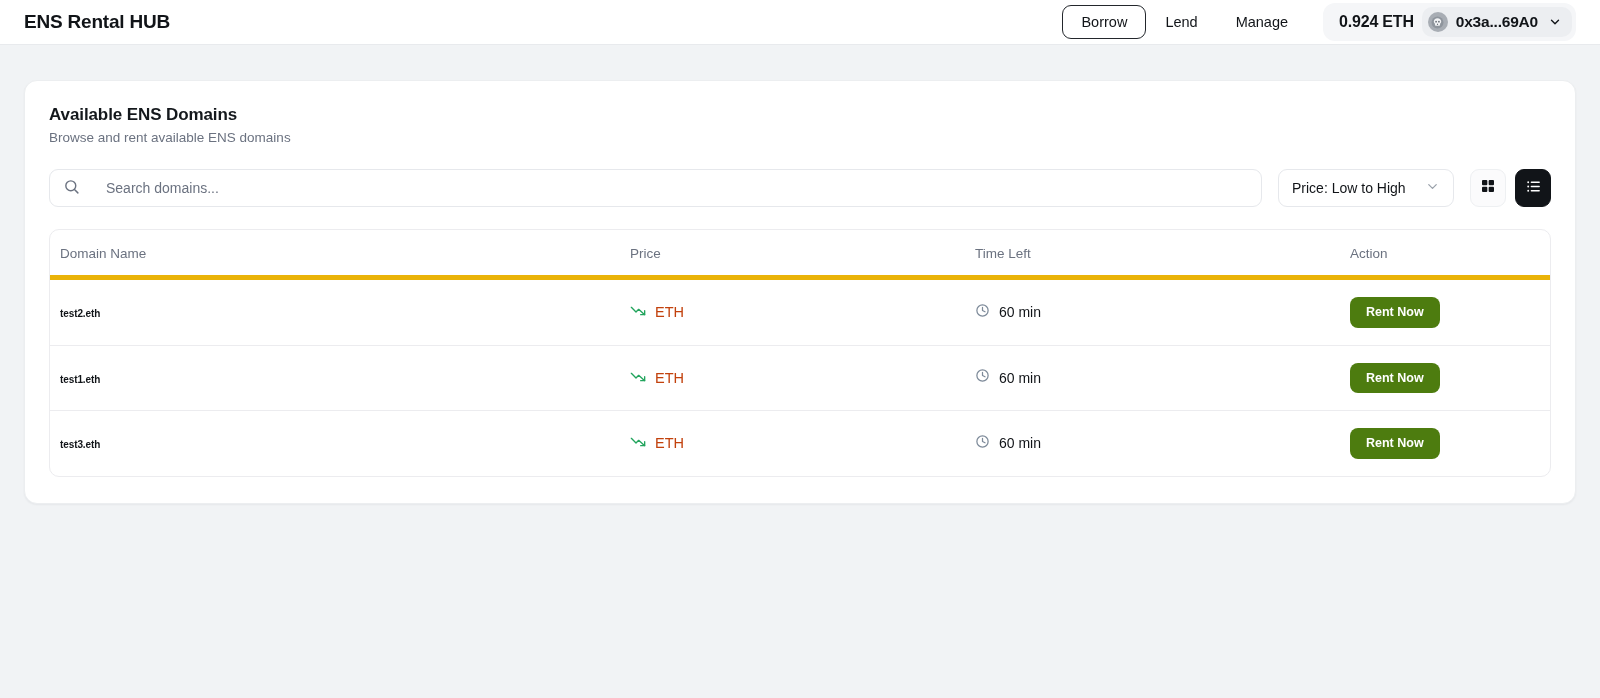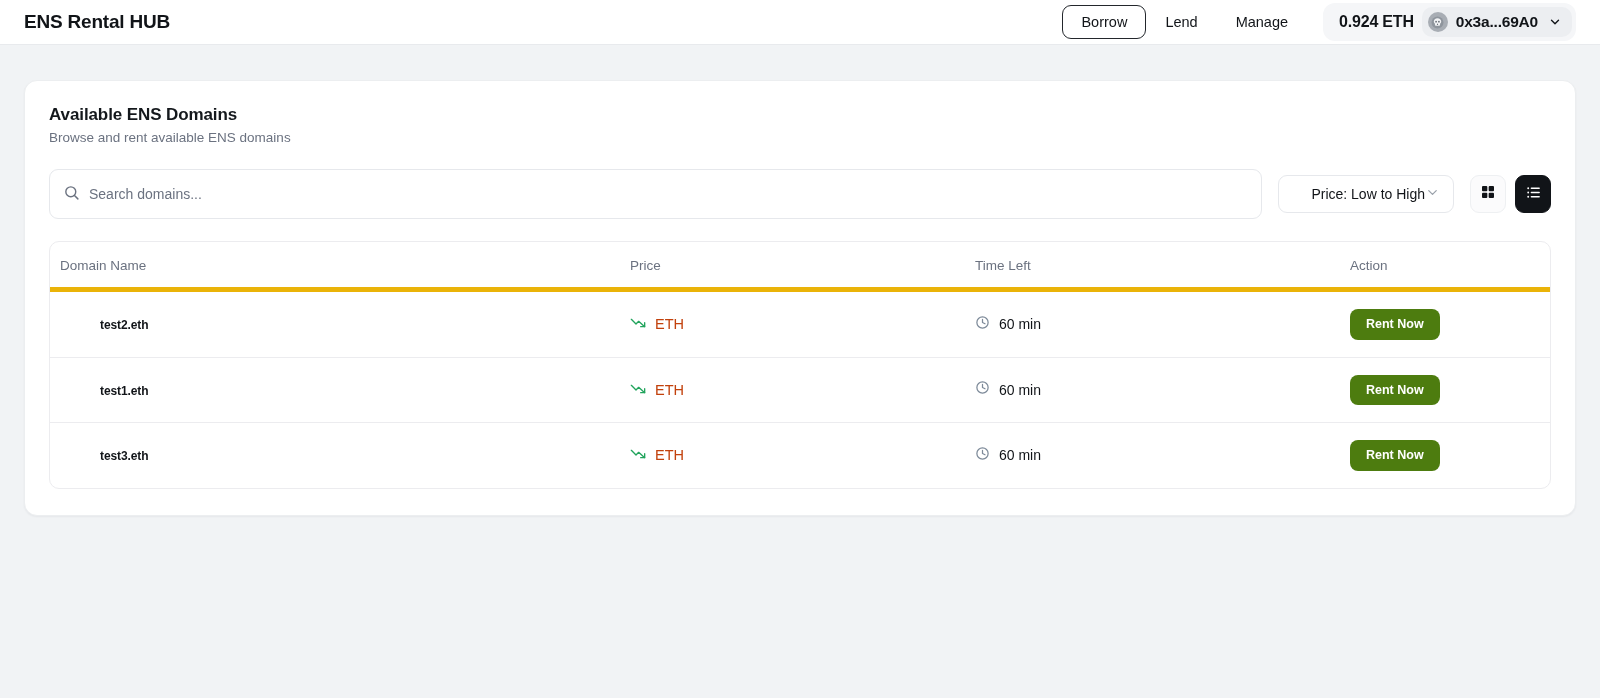--- a/index.html
+++ b/index.html
@@ -117,22 +117,22 @@
   .toolbar {
     display: flex;
     align-items: center;
     gap: 16px;
     margin-top: 24px;
   }
   .search-wrap {
     flex: 1;
     display: flex;
     align-items: center;
-    gap: 9px;
-    height: 50px;
+    gap: 26px;
+    height: 38px;
     background: #ffffff;
     border: 1px solid #e6e8ec;
     border-radius: 9px;
     padding: 0 13px;
   }
   .search-input {
     flex: 1;
     border: none;
     outline: none;
     font-size: 14px;
@@ -143,21 +143,21 @@
   .search-input::placeholder { color: #6b7280; }
 
   .sort-select {
     width: 176px;
     height: 38px;
     background: #ffffff;
     border: 1px solid #e6e8ec;
     border-radius: 9px;
     display: flex;
     align-items: center;
-    justify-content: flex-end;
+    justify-content: space-between;
     padding: 0 13px;
     cursor: pointer;
   }
   .sort-label { font-size: 14px; color: #111418; }
 
   .view-toggle { display: flex; gap: 9px; }
   .view-btn {
     width: 36px; height: 38px;
     border-radius: 9px;
     display: flex; align-items: center; justify-content: center;
@@ -183,25 +183,24 @@
   tbody td {
     padding: 17px 0 17px 10px;
     border-bottom: 1px solid #ececef;
     vertical-align: middle;
   }
   tbody tr:last-child td { border-bottom: none; }
   .col-domain { width: 38%; }
   .col-price  { width: 23%; }
   .col-time   { width: 25%; }
   .domain-name {
-    font-size: 12px;
+    font-size: 10px;
     font-weight: 700;
     color: #111418;
     letter-spacing: -0.1px;
-    margin-left: 40px;
   }
   .cell-inline { display: flex; align-items: center; gap: 9px; }
   .price-text { font-size: 14.5px; color: #c2410c; font-weight: 400; }
   .time-text  { font-size: 14px; color: #111418; }
   .rent-btn {
     display: inline-block;
     background: #4d7c0f;
     color: #ffffff;
     font-size: 12.5px;
     font-weight: 700;

